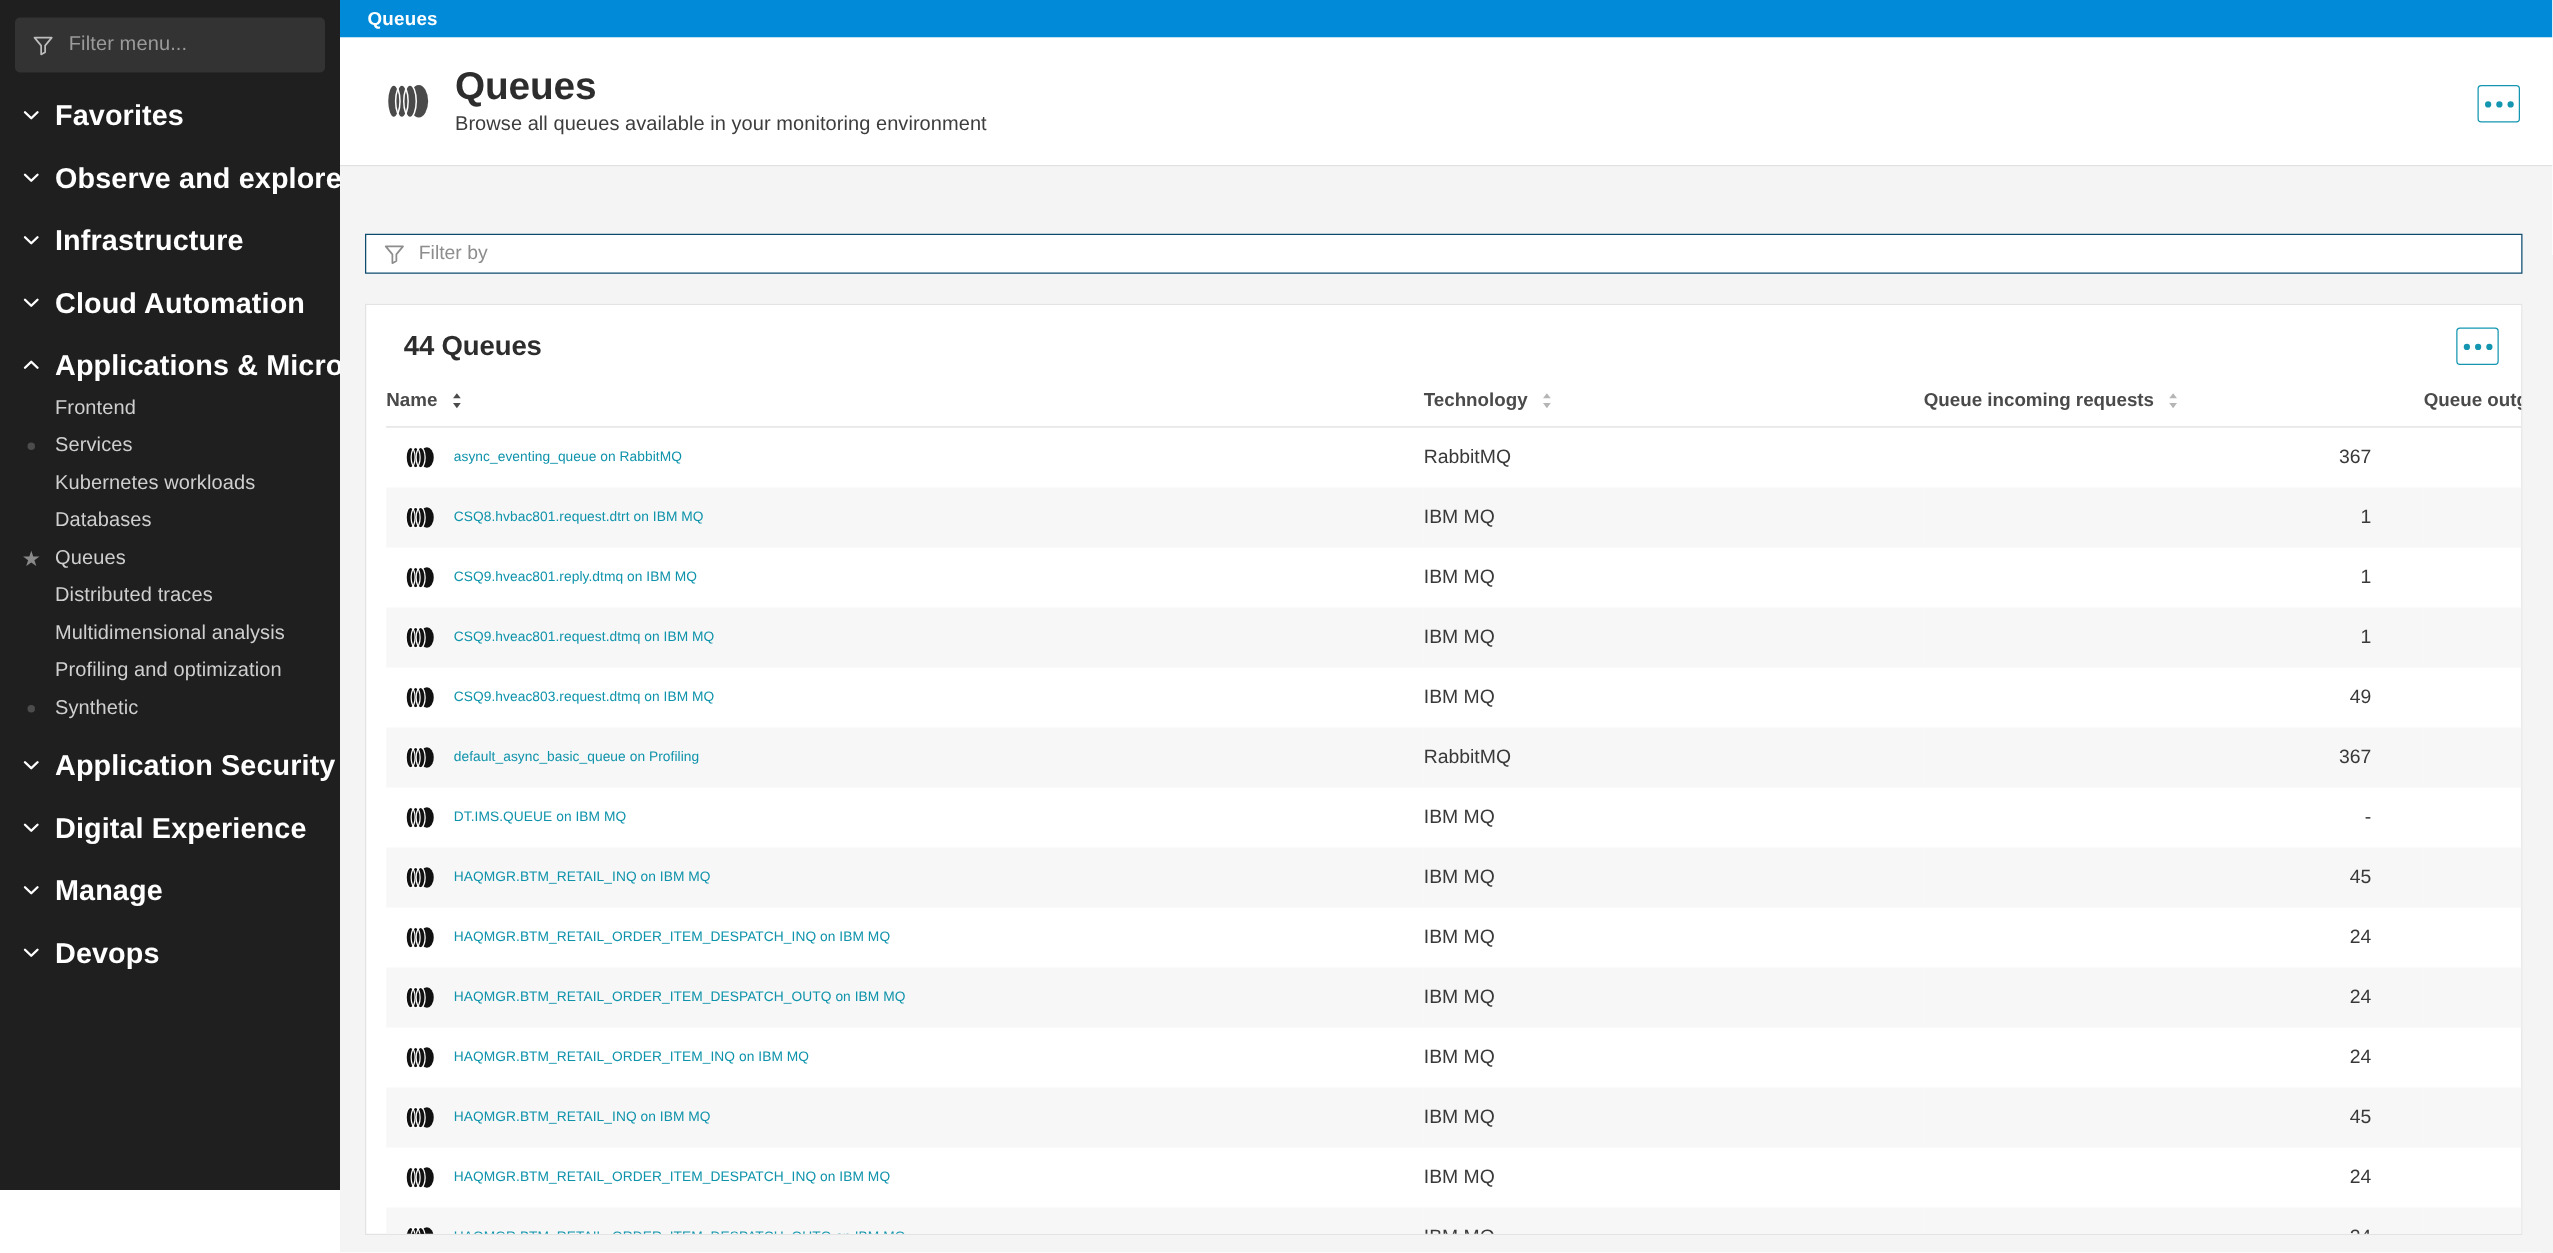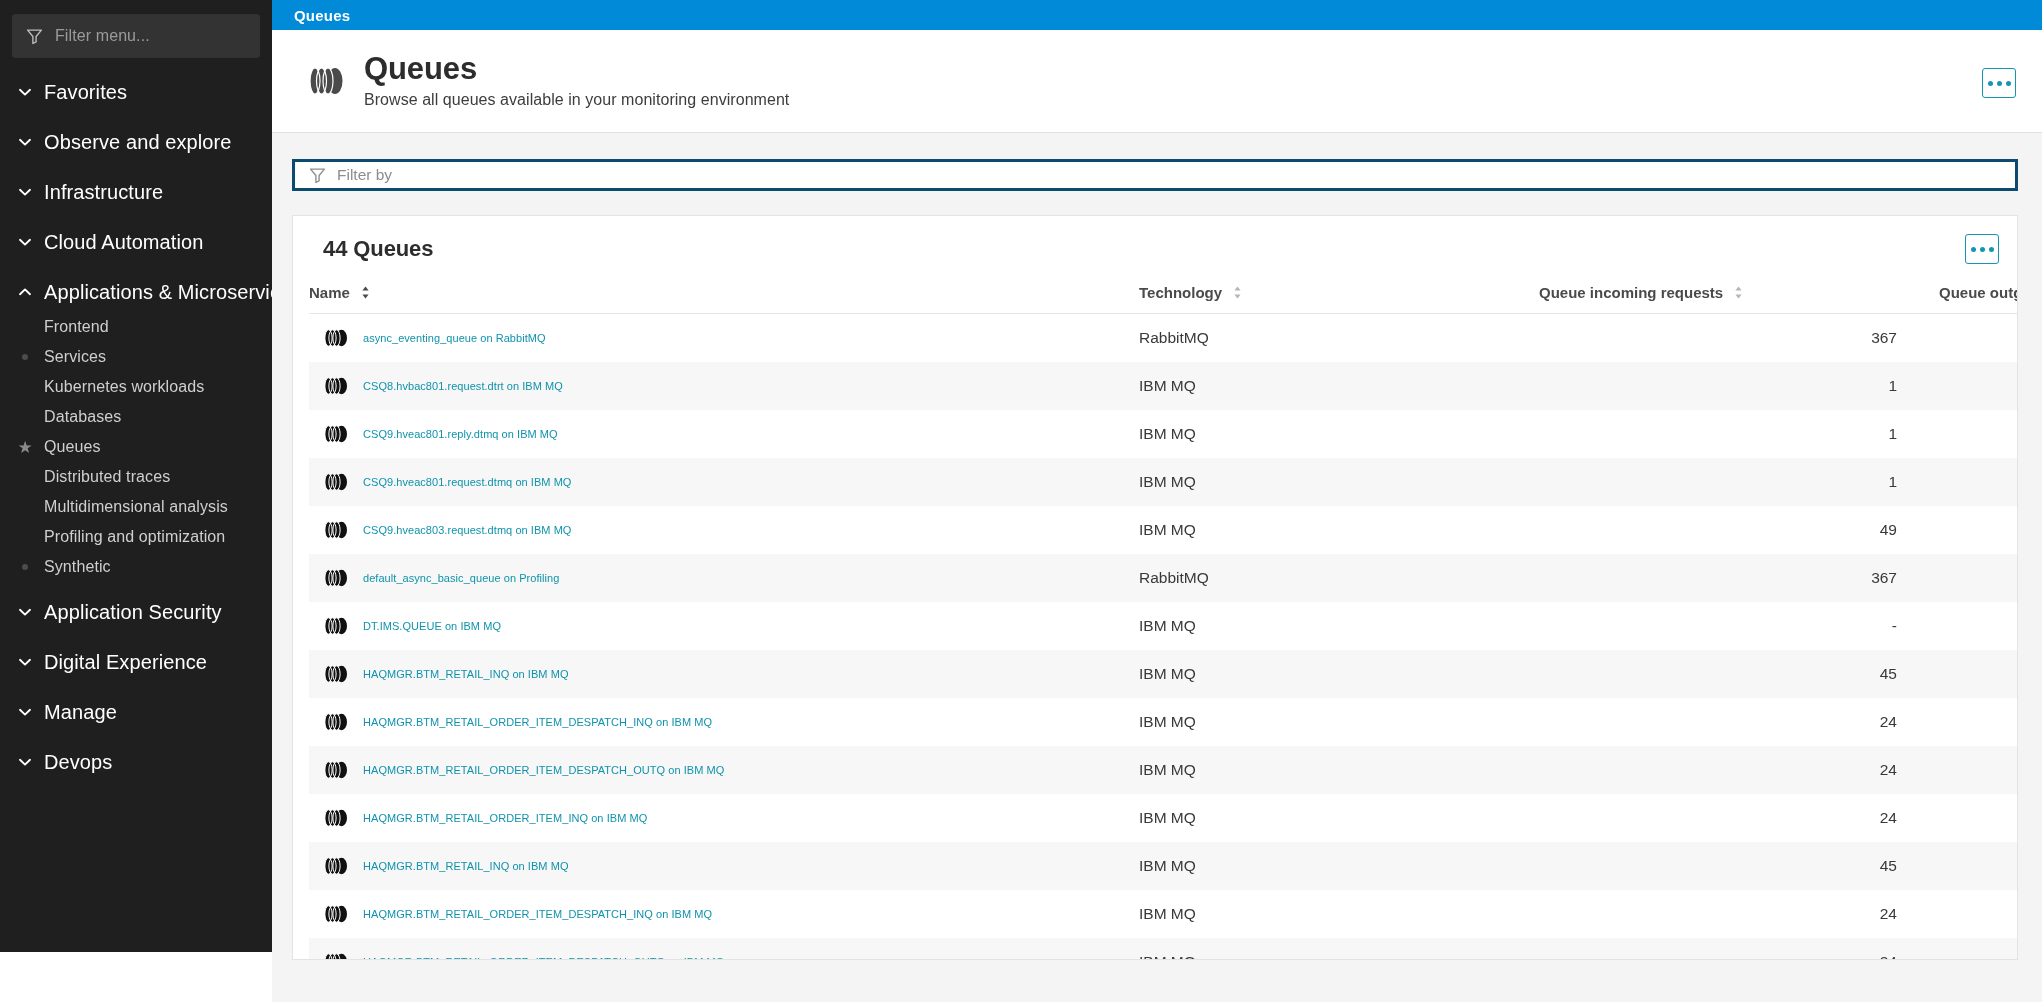--- a/index.html
+++ b/index.html
@@ -47,22 +47,22 @@
     gap: 10px;
     cursor: pointer;
   }
   .chev {
     width: 18px; height: 18px;
     flex: 0 0 18px;
     display:block;
   }
   .nav-group-label {
     color: #ffffff;
-    font-size: 20px;
-    font-weight: 400;
+    font-size: 23px;
+    font-weight: 700;
     letter-spacing: .1px;
     white-space: nowrap;
   }
   .nav-child {
     display: flex;
     align-items: center;
     height: 30px;
     padding-left: 16px;
     gap: 10px;
     cursor: pointer;
@@ -151,26 +151,27 @@
   .header-kebab { position: absolute; right: 26px; top: 38px; }
 
   .content-area {
     flex: 1;
     padding: 26px 24px 0 20px;
     overflow: hidden;
   }
   .filter-by-box {
     height: 32px;
     background: #ffffff;
-    border: 3px solid #0c4a6e;
+    border: 1px solid #0c4a6e;
     display: flex;
     align-items: center;
     gap: 11px;
     padding: 0 14px;
     margin-bottom: 24px;
+    margin-top: 28px;
   }
   .filter-by-ph { color: #8d8d8d; font-size: 15.5px; }
 
   .card {
     background: #ffffff;
     border: 1px solid #e3e3e3;
     padding: 0 16px;
     height: 745px;
     overflow: hidden;
     position: relative;

